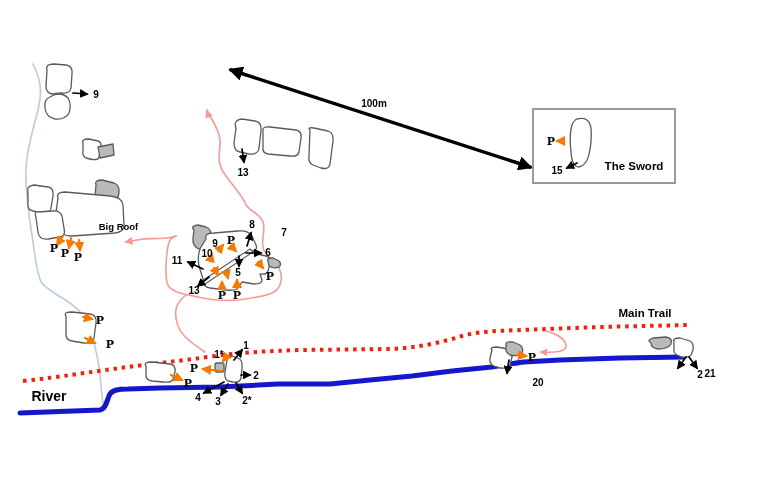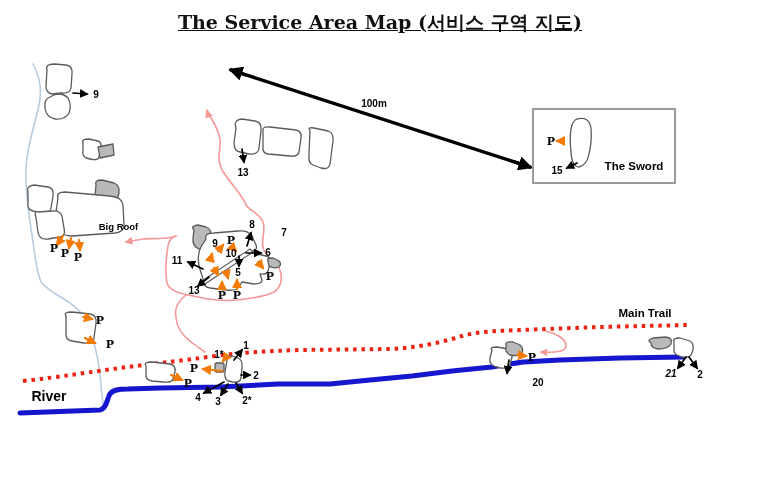--- a/index.html
+++ b/index.html
@@ -151,47 +151,46 @@
       <line class="oarr" x1="83" y1="317" x2="92" y2="319" marker-end="url(#mo)"></line>
       <line class="oarr" x1="85" y1="338" x2="95" y2="343" marker-end="url(#mo)"></line>
       <line class="oarr" x1="222" y1="371" x2="203" y2="369" marker-end="url(#mo)"></line>
       <line class="oarr" x1="171" y1="375" x2="182" y2="380" marker-end="url(#mo)"></line>
       <line class="oarr" x1="227" y1="356" x2="223" y2="361" marker-end="url(#mo)"></line>
       <line class="oarr" x1="517" y1="355" x2="526" y2="356" marker-end="url(#mo)"></line>
       <line class="oarr" x1="564" y1="141" x2="557" y2="141" marker-end="url(#mo)"></line>
     </g>
   </svg>
 
-  <div id="title">The Service Area Map (서비스 구역 지도)</div>
 
   <span class="lbl feat" style="left:101px;top:226px;font-size:9.5px;padding-left:35px;">Big Roof</span>
   <span class="lbl feat" style="left:634px;top:140px;font-size:11.5px;margin-top:26px;">The Sword</span>
   <span class="lbl feat" style="left:645px;top:313px;font-size:11.5px;">Main Trail</span>
   <span class="lbl feat" style="left:49px;top:396px;font-size:14px;">River</span>
   <span class="lbl feat" style="left:374px;top:103px;font-size:10px;">100m</span>
 
   <span class="lbl num" style="left:96px;top:94px;">9</span>
   <span class="lbl num" style="left:243px;top:172px;">13</span>
   <span class="lbl num" style="left:252px;top:224px;">8</span>
   <span class="lbl num" style="left:284px;top:232px;">7</span>
   <span class="lbl num" style="left:215px;top:243px;">9</span>
-  <span class="lbl num" style="left:207px;top:253px;margin-left:24px;">10</span>
+  <span class="lbl num" style="left:207px;top:253px;">10</span>
   <span class="lbl num" style="left:268px;top:252px;">6</span>
   <span class="lbl num" style="left:238px;top:272px;">5</span>
   <span class="lbl num" style="left:177px;top:260px;">11</span>
   <span class="lbl num" style="left:194px;top:290px;">13</span>
   <span class="lbl num" style="left:246px;top:345px;">1</span>
   <span class="lbl num" style="left:219px;top:354px;">1*</span>
   <span class="lbl num" style="left:256px;top:375px;">2</span>
   <span class="lbl num" style="left:247px;top:400px;">2*</span>
   <span class="lbl num" style="left:218px;top:401px;">3</span>
   <span class="lbl num" style="left:198px;top:397px;">4</span>
   <span class="lbl num" style="left:557px;top:170px;">15</span>
   <span class="lbl num" style="left:507px;top:382px;margin-left:31px;">20</span>
-  <span class="lbl num" style="left:671px;top:373px;font-style:italic;">21</span>
+  <span class="lbl num" style="left:710px;top:373px;">21</span>
   <span class="lbl num" style="left:700px;top:374px;">2</span>
 
   <span class="lbl pk" style="left:54px;top:248px;">P</span>
   <span class="lbl pk" style="left:65px;top:253px;">P</span>
   <span class="lbl pk" style="left:78px;top:257px;">P</span>
   <span class="lbl pk" style="left:231px;top:240px;">P</span>
   <span class="lbl pk" style="left:270px;top:276px;">P</span>
   <span class="lbl pk" style="left:222px;top:295px;">P</span>
   <span class="lbl pk" style="left:237px;top:295px;">P</span>
   <span class="lbl pk" style="left:100px;top:320px;">P</span>

